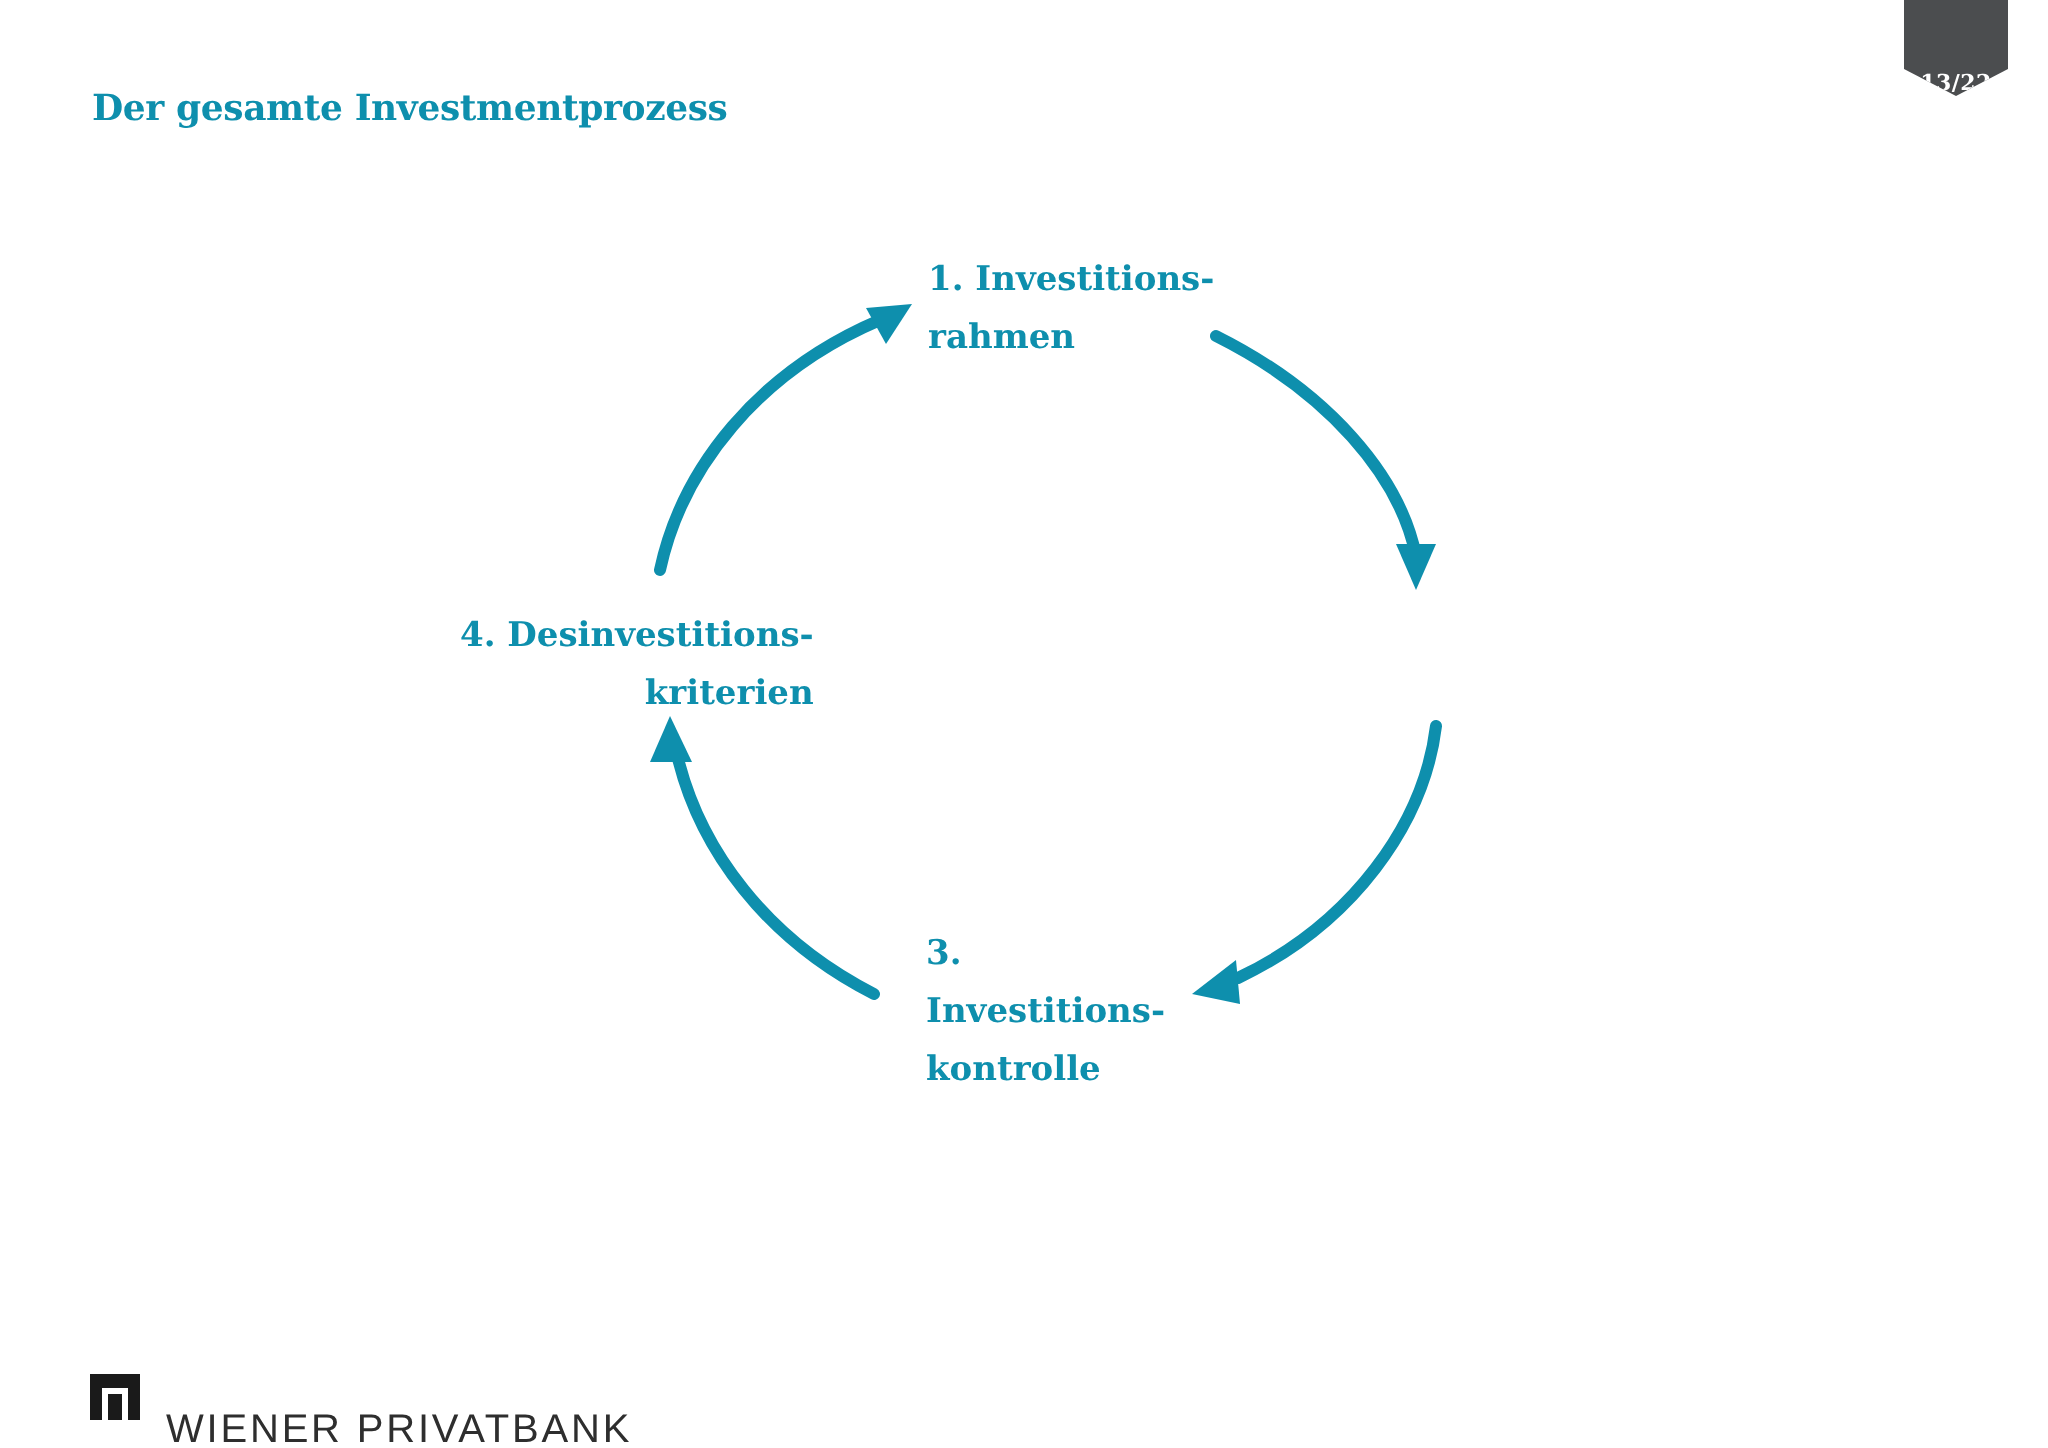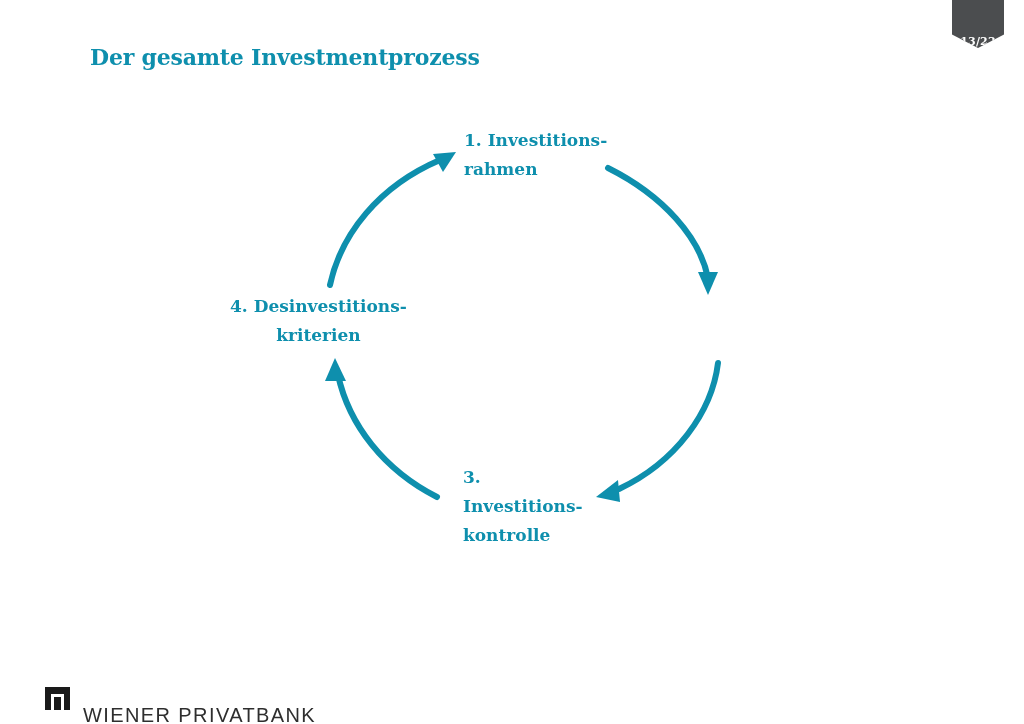--- a/index.html
+++ b/index.html
@@ -43,25 +43,24 @@
     box-sizing: border-box;
   }
 
   
   .slide-title {
     position: absolute;
     left: 46px;
     top: 44px;
     font-family: "DejaVu Serif", serif;
     font-weight: bold;
-    font-size: 22px;
+    font-size: 18px;
     color: #0e8fad;
     letter-spacing: -0.2px;
     white-space: nowrap;
-    margin-left: 44px;
   }
 
   
   .cycle {
     position: absolute;
     left: 0;
     top: 0;
     width: 1024px;
     height: 724px;
     pointer-events: none;
@@ -75,21 +74,21 @@
     font-family: "DejaVu Serif", serif;
     font-weight: bold;
     font-size: 17px;
     line-height: 29px;
     color: #0e8fad;
     white-space: pre-line;
   }
   .node-1 { left: 464px; top: 126px; text-align: left; }
   .node-2 { left: 619px; top: 296px; width: 202px; text-align: right; }
   .node-3 { left: 463px; top: 463px; text-align: left; }
-  .node-4 { left: 230px; top: 292px; text-align: center; }
+  .node-4 { left: 230px; top: 304px; text-align: right; }
 
   
   .footer {
     position: absolute;
     left: 45px;
     top: 669px;
     display: flex;
     align-items: center;
     gap: 13px;
   }

